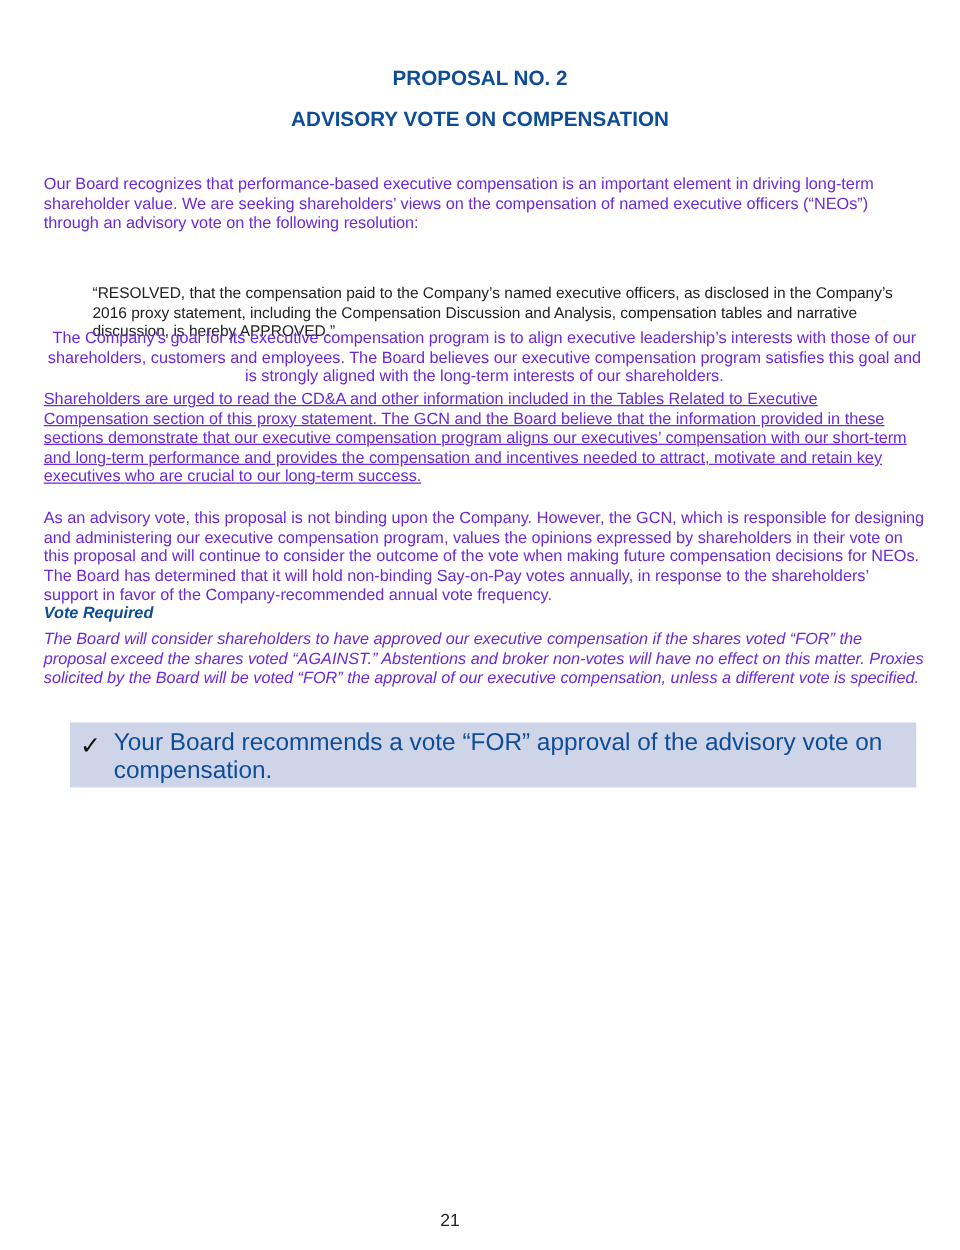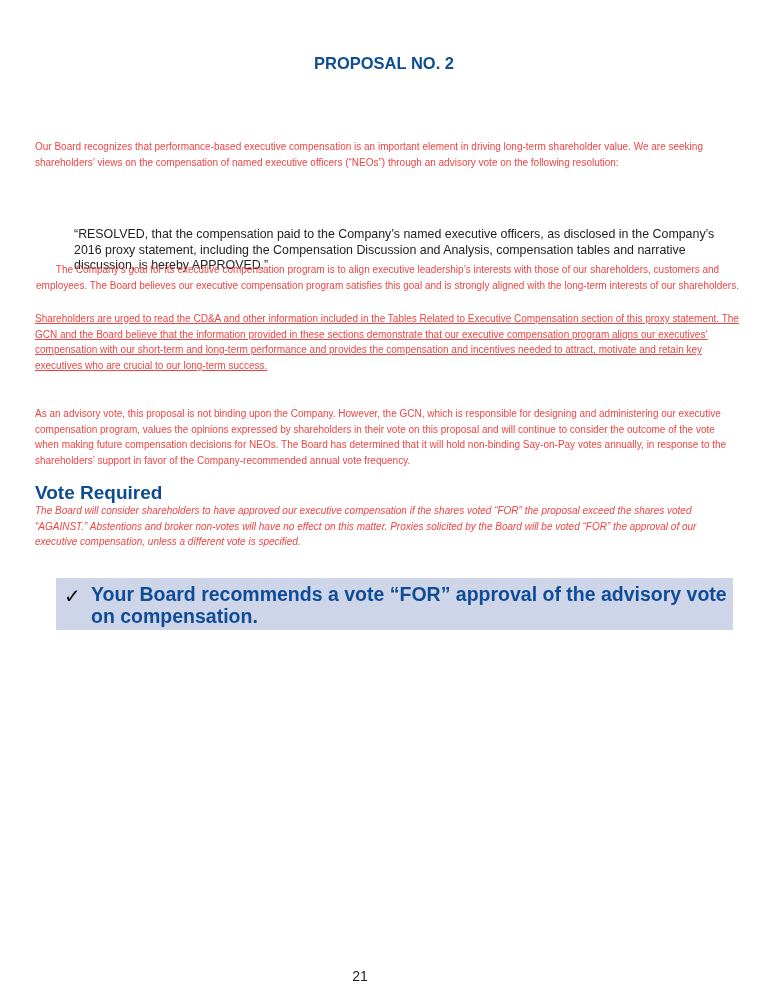--- a/index.html
+++ b/index.html
@@ -33,46 +33,47 @@
       font-family: "Liberation Sans", sans-serif;
     }
     .h-proposal { top: 38px; font-size: 16.5px; }
     .h-advisory { top: 71px; font-size: 16.5px; }
     .h-recommend { top: 99px; font-size: 14.5px; }
 
     .text-block {
       position: absolute;
       left: 35px;
       width: 705px;
-      font-size: 10px;
+      font-size: 13px;
       line-height: 15.6px;
-      color: #ef4444;
+      color: #6d28d9;
       margin: 0;
     }
     .quote {
       position: absolute;
       left: 74px;
       width: 670px;
       font-size: 12.4px;
       line-height: 15.6px;
       color: #222222;
       margin: 0;
     }
     .p1 { top: 123px; }
     .pq { top: 183px; margin-top: 28px; }
     .p2 { top: 246px; text-align: center; }
     .p3 { top: 295px; text-decoration: underline; }
     .p4 { top: 390px; }
     .sub-heading {
       position: absolute;
       left: 35px;
       top: 466px;
-      font-size: 19px;
+      font-size: 13px;
       font-weight: bold;
       color: #0f4c96;
+      font-style: italic;
     }
     .p5 { top: 487px; font-style: italic; }
 
     .callout {
       position: absolute;
       left: 56px;
       top: 562px;
       width: 677px;
       height: 52px;
       background: #ced5e8;
@@ -85,39 +86,40 @@
       color: #111111;
       font-family: "DejaVu Sans", sans-serif;
     }
     .callout .callout-text {
       position: absolute;
       left: 35px;
       top: 5px;
       width: 640px;
       font-size: 19.5px;
       line-height: 22px;
-      font-weight: bold;
+      font-weight: normal;
       color: #0f4c96;
     }
     .page-number {
       position: absolute;
       left: 0;
       width: 720px;
       top: 952px;
       text-align: center;
       font-size: 14px;
       color: #222222;
     }
   </style>
 </head>
 <body>
 
 <div class="page">
 
   <div class="h1 h-proposal">PROPOSAL NO. 2</div>
+  <div class="h1 h-advisory">ADVISORY VOTE ON COMPENSATION</div>
 
   <p class="text-block p1">Our Board recognizes that performance-based executive compensation is an important element in driving long-term shareholder value. We are seeking shareholders’ views on the compensation of named executive officers (“NEOs”) through an advisory vote on the following resolution:</p>
   <p class="quote pq">“RESOLVED, that the compensation paid to the Company’s named executive officers, as disclosed in the Company’s 2016 proxy statement, including the Compensation Discussion and Analysis, compensation tables and narrative discussion, is hereby APPROVED.”</p>
   <p class="text-block p2">The Company’s goal for its executive compensation program is to align executive leadership’s interests with those of our shareholders, customers and employees. The Board believes our executive compensation program satisfies this goal and is strongly aligned with the long-term interests of our shareholders.</p>
   <p class="text-block p3">Shareholders are urged to read the CD&amp;A and other information included in the Tables Related to Executive Compensation section of this proxy statement. The GCN and the Board believe that the information provided in these sections demonstrate that our executive compensation program aligns our executives’ compensation with our short-term and long-term performance and provides the compensation and incentives needed to attract, motivate and retain key executives who are crucial to our long-term success.</p>
   <p class="text-block p4">As an advisory vote, this proposal is not binding upon the Company. However, the GCN, which is responsible for designing and administering our executive compensation program, values the opinions expressed by shareholders in their vote on this proposal and will continue to consider the outcome of the vote when making future compensation decisions for NEOs. The Board has determined that it will hold non-binding Say-on-Pay votes annually, in response to the shareholders’ support in favor of the Company-recommended annual vote frequency.</p>
 
   <div class="sub-heading">Vote Required</div>
   <p class="text-block p5">The Board will consider shareholders to have approved our executive compensation if the shares voted “FOR” the proposal exceed the shares voted “AGAINST.” Abstentions and broker non-votes will have no effect on this matter. Proxies solicited by the Board will be voted “FOR” the approval of our executive compensation, unless a different vote is specified.</p>
 

